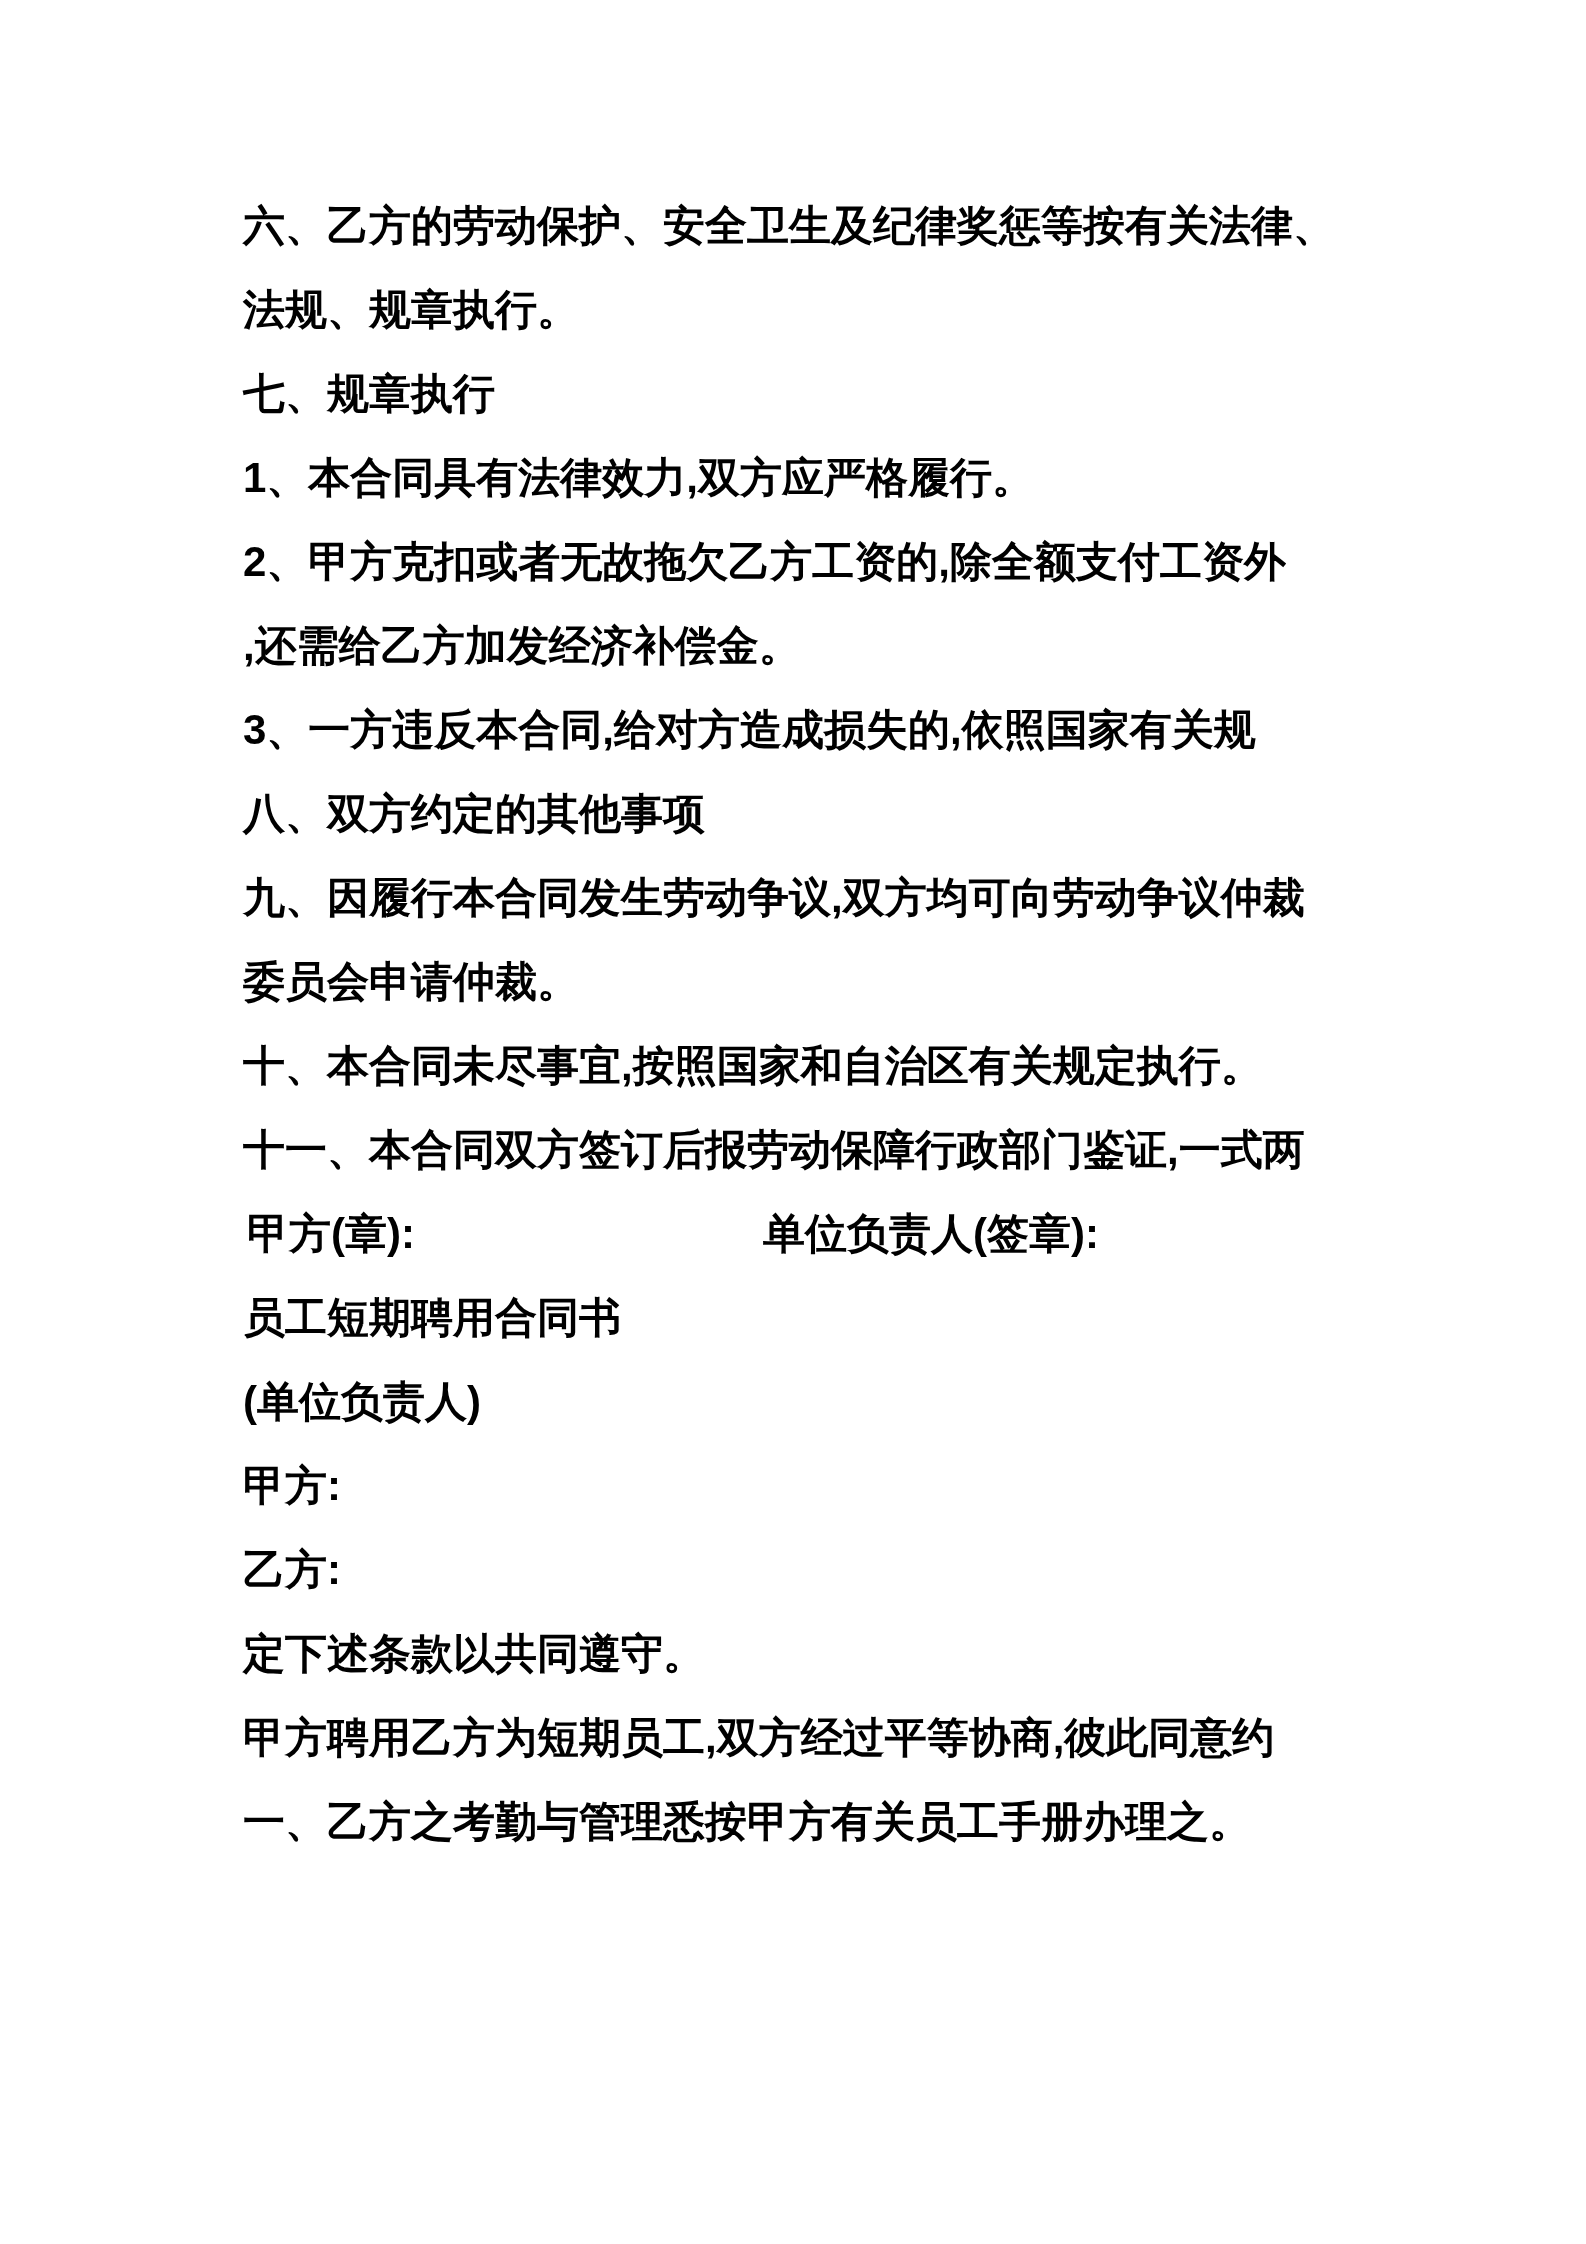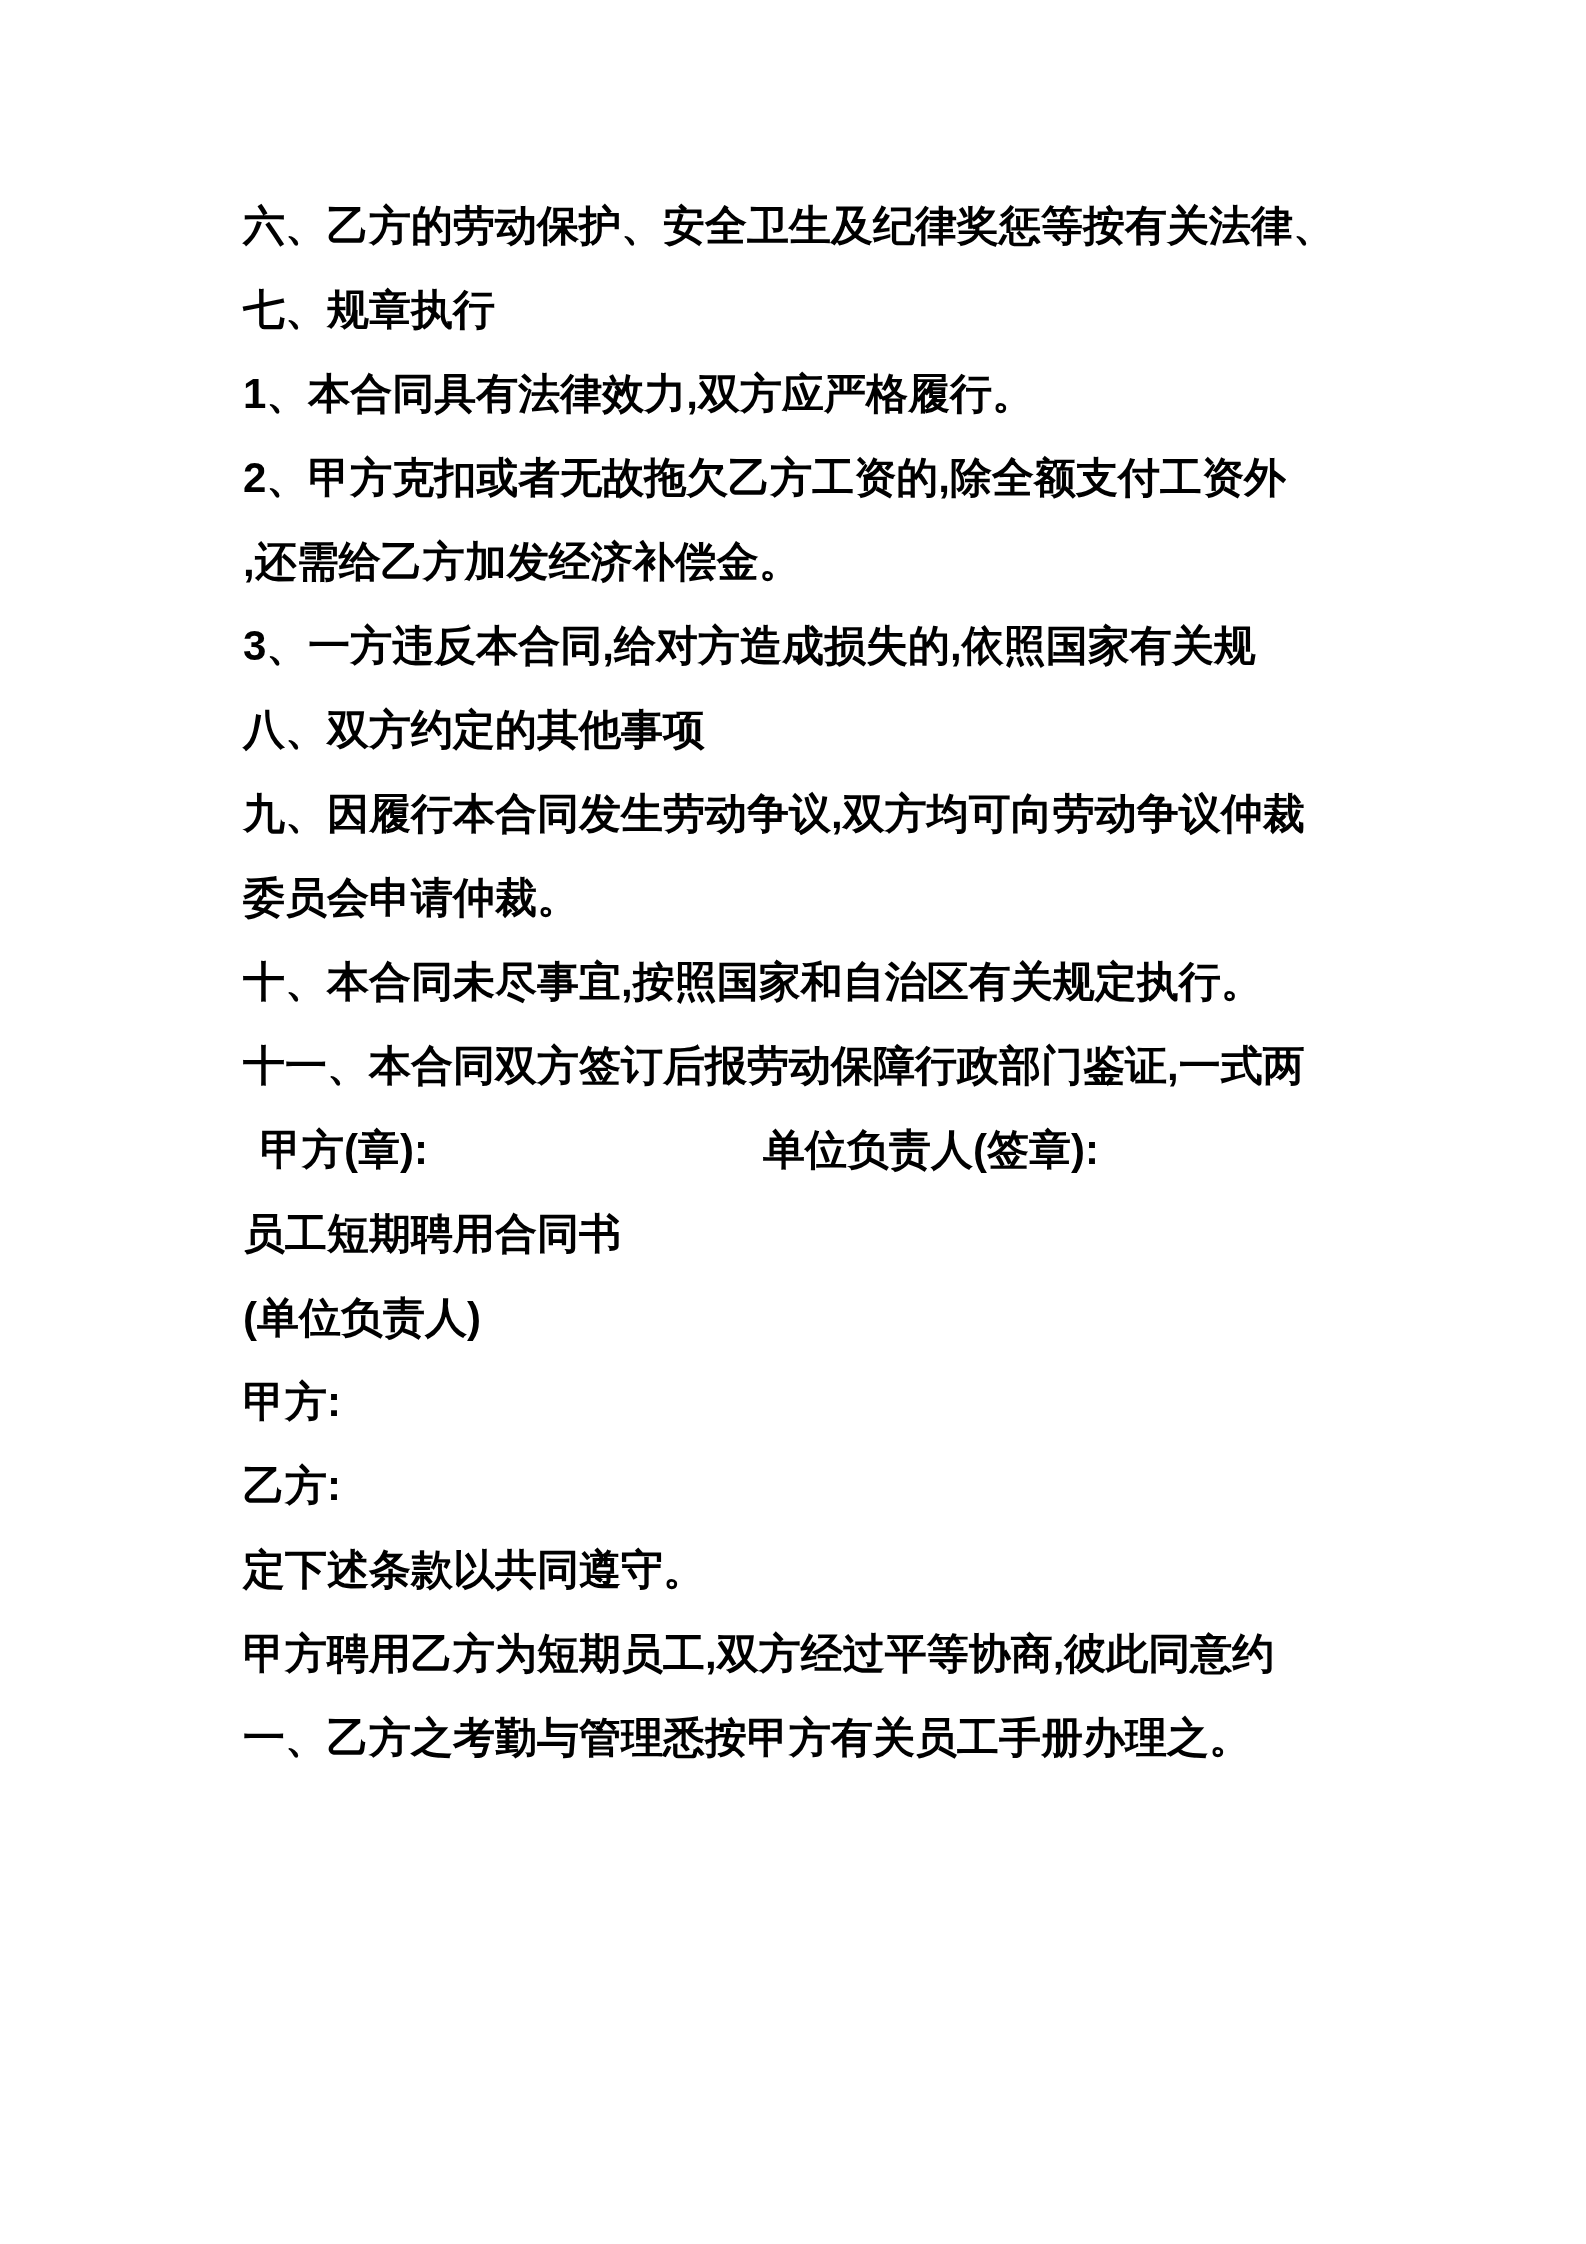--- a/index.html
+++ b/index.html
@@ -27,35 +27,36 @@
     white-space: nowrap;
     text-align: left;
   }
   .sig-row {
     position: relative;
     height: 84px;
     margin: 0;
   }
   .sig-left {
     position: absolute;
-    left: 17px;
+    left: 4px;
     top: 0;
   }
   .sig-right {
     position: absolute;
     left: 520px;
     top: 0;
   }
 </style>
 </head>
 <body>
 
 <div class="page">
 
   <p class="line">六、乙方的劳动保护、安全卫生及纪律奖惩等按有关法律、</p>
+  <p class="line">法规、规章执行。</p>
   <p class="line">七、规章执行</p>
   <p class="line">1、本合同具有法律效力,双方应严格履行。</p>
   <p class="line">2、甲方克扣或者无故拖欠乙方工资的,除全额支付工资外</p>
   <p class="line">,还需给乙方加发经济补偿金。</p>
   <p class="line">3、一方违反本合同,给对方造成损失的,依照国家有关规</p>
   <p class="line">八、双方约定的其他事项</p>
   <p class="line">九、因履行本合同发生劳动争议,双方均可向劳动争议仲裁</p>
   <p class="line">委员会申请仲裁。</p>
   <p class="line">十、本合同未尽事宜,按照国家和自治区有关规定执行。</p>
   <p class="line">十一、本合同双方签订后报劳动保障行政部门鉴证,一式两</p>

